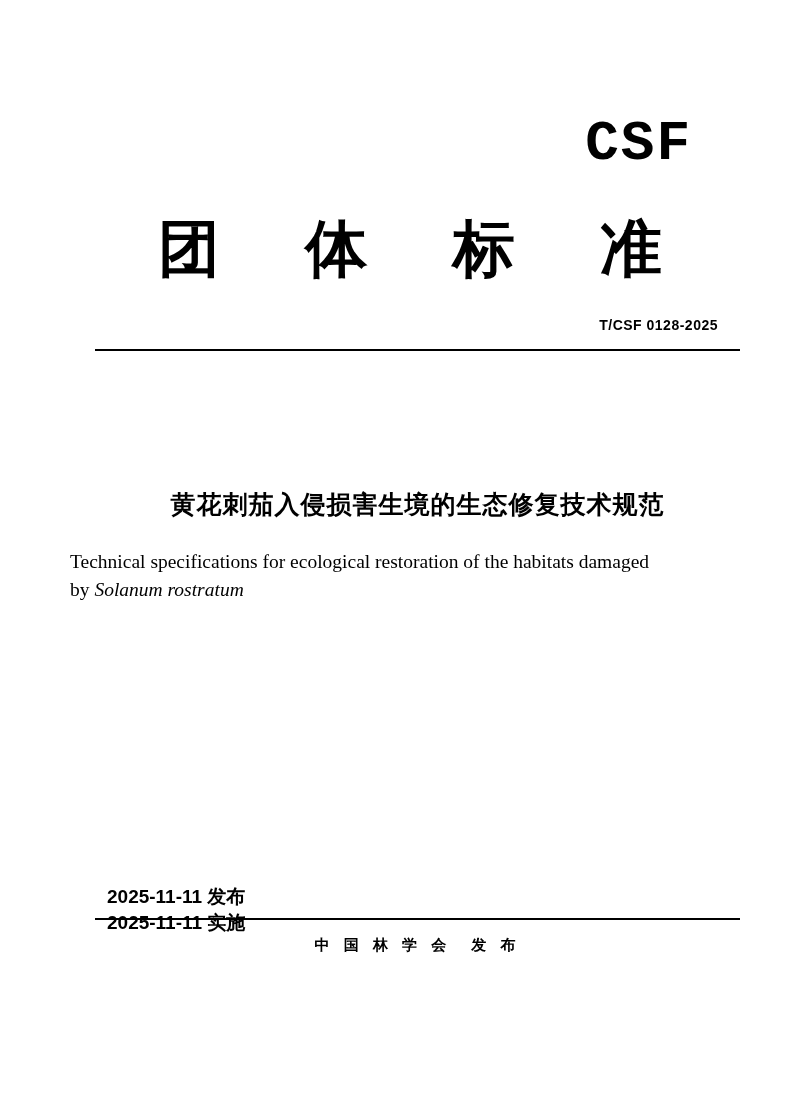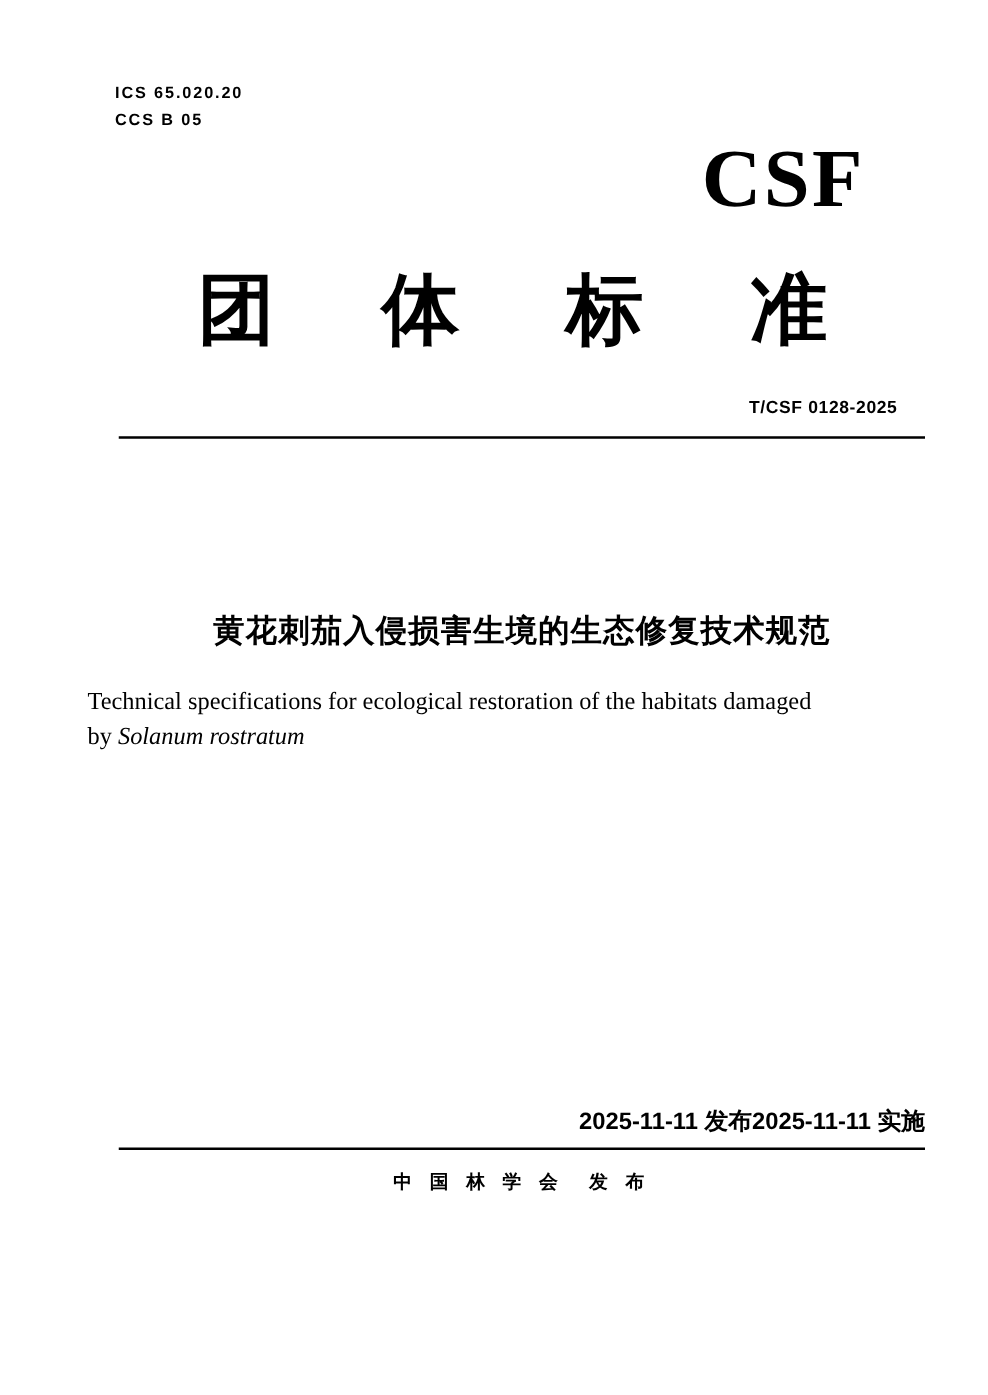--- a/index.html
+++ b/index.html
@@ -25,23 +25,23 @@
     font-weight: bold;
     letter-spacing: 1.5px;
     line-height: 22px;
     font-family: "Liberation Sans", sans-serif;
   }
   
   .csf-logo {
     position: absolute;
     top: 108px;
     right: 98px;
-    font-family: Liberation Serif, serif;
+    font-family: Liberation Mono, monospace;
     font-weight: bold;
-    font-size: 66px;
+    font-size: 56px;
     line-height: 72px;
     letter-spacing: 2px;
   }
   
   .std-type-row {
     position: absolute;
     top: 216px;
     left: 158px;
     width: 504px;
     display: flex;
@@ -93,47 +93,44 @@
     font-family: "Liberation Serif", serif;
   }
   .title-en .species { font-style: italic; }
   
   .dates-row {
     position: absolute;
     top: 884px;
     left: 107px;
     right: 50px;
     display: flex;
-    justify-content: flex-end;
+    justify-content: center;
     font-size: 19px;
     font-weight: bold;
     font-family: "Liberation Sans", sans-serif;
+    flex-direction: column;
   }
   
   .publisher {
     position: absolute;
     top: 936px;
     left: 95px;
     right: 50px;
     text-align: center;
     font-size: 15px;
     font-weight: bold;
     letter-spacing: 5px;
     font-family: "Liberation Sans", sans-serif;
   }
 </style>
 </head>
 <body>
 
 <div class="page">
 
-  <div class="meta-codes">
-    <div>ICS 65.020.20</div>
-    <div>CCS B 05</div>
-  </div>
 
   <div class="csf-logo">CSF</div>
 
   <div class="std-type-row">
     <span>团</span>
     <span>体</span>
     <span>标</span>
     <span>准</span>
   </div>
 

